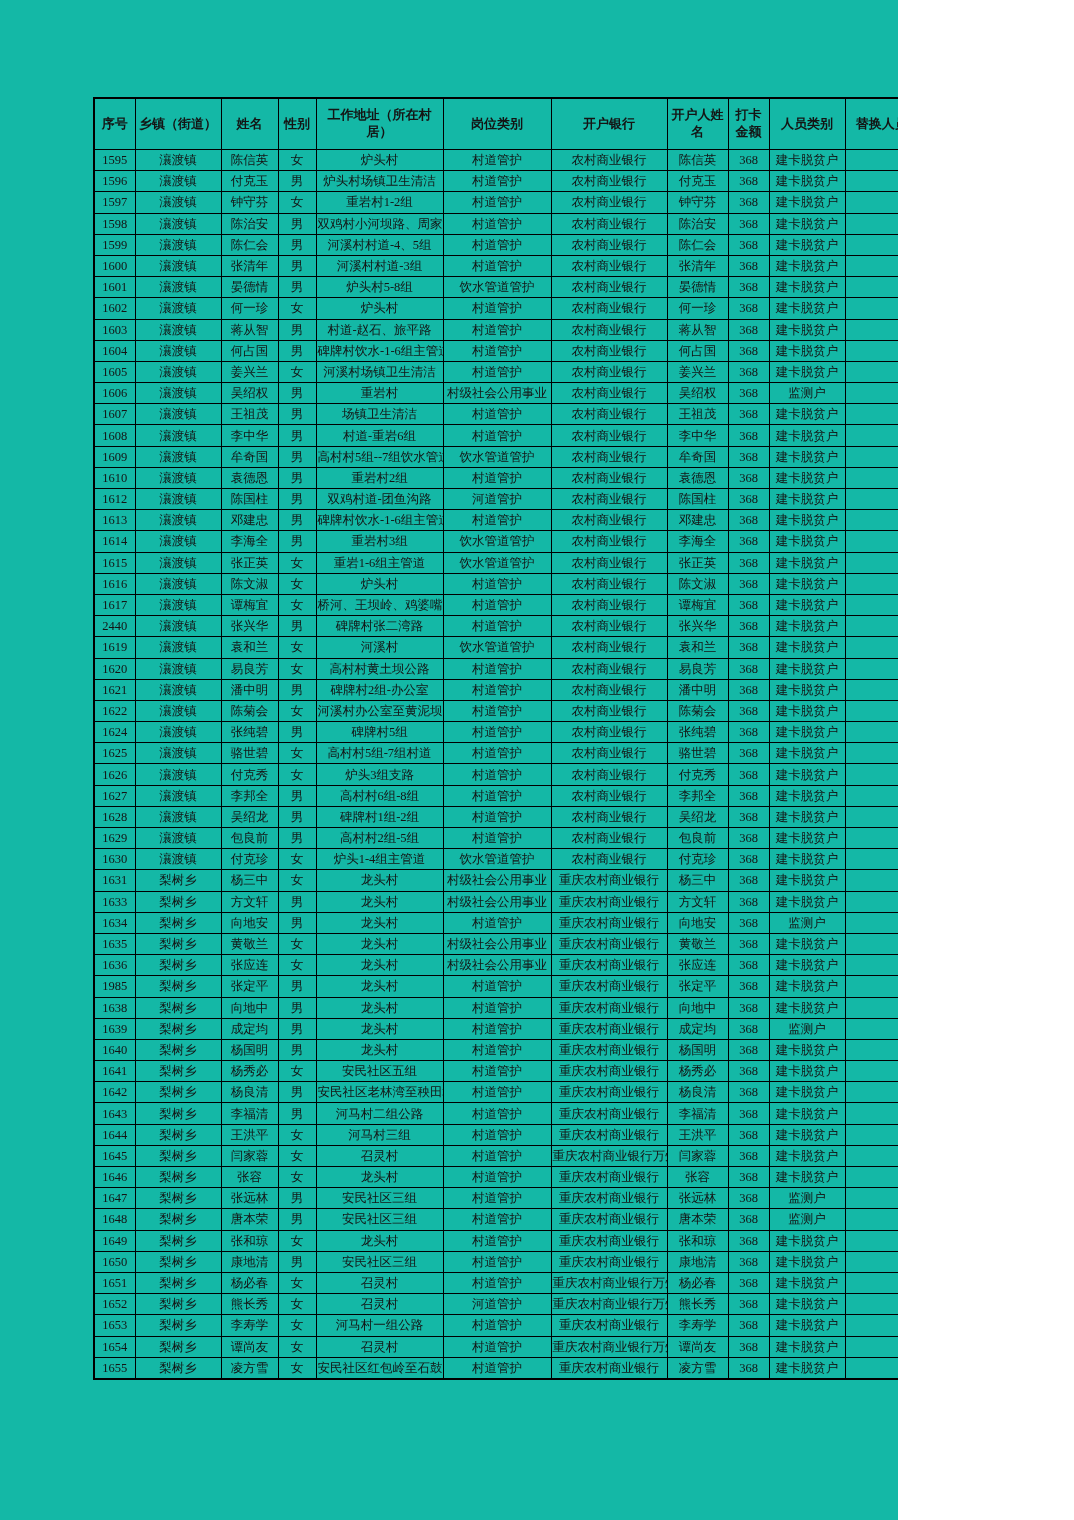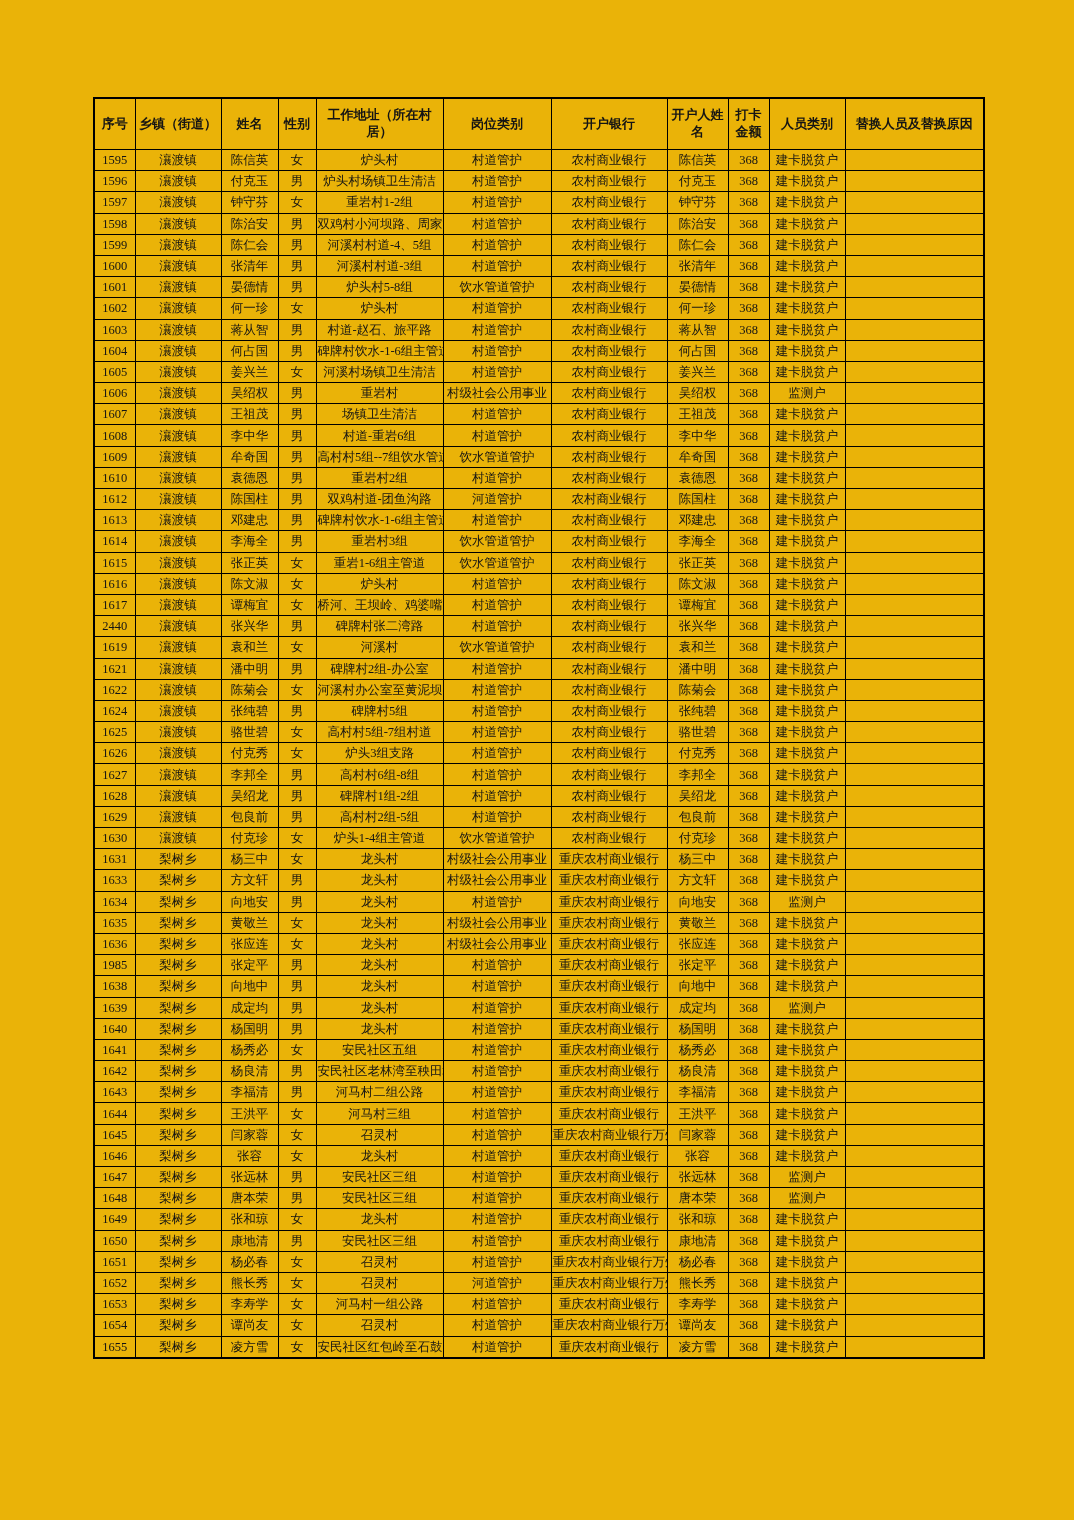--- a/index.html
+++ b/index.html
@@ -3,22 +3,22 @@
 <meta charset="utf-8">
 <style>
   html,body { margin:0; padding:0; }
   body {
     width:1074px; height:1520px;
     background:#ffffff;
     font-family:"Liberation Serif","DejaVu Serif",serif;
   }
   .page {
     position:relative;
-    width:1074px; height:1520px;
-    background:#eab308;
+    width:898px; height:1520px;
+    background:#14b8a6;
     overflow:hidden;
   }
   table.roster {
     position:absolute;
     left:93px; top:97px;
     width:890px;
     border-collapse:collapse;
     table-layout:fixed;
     color:#141414;
   }
@@ -397,20 +397,33 @@
           <td>女</td>
           <td>河溪村</td>
           <td>饮水管道管护</td>
           <td>农村商业银行</td>
           <td>袁和兰</td>
           <td>368</td>
           <td>建卡脱贫户</td>
           <td></td>
         </tr>
         <tr>
+          <td>1620</td>
+          <td>瀼渡镇</td>
+          <td>易良芳</td>
+          <td>女</td>
+          <td>高村村黄土坝公路</td>
+          <td>村道管护</td>
+          <td>农村商业银行</td>
+          <td>易良芳</td>
+          <td>368</td>
+          <td>建卡脱贫户</td>
+          <td></td>
+        </tr>
+        <tr>
           <td>1621</td>
           <td>瀼渡镇</td>
           <td>潘中明</td>
           <td>男</td>
           <td>碑牌村2组-办公室</td>
           <td>村道管护</td>
           <td>农村商业银行</td>
           <td>潘中明</td>
           <td>368</td>
           <td>建卡脱贫户</td>

